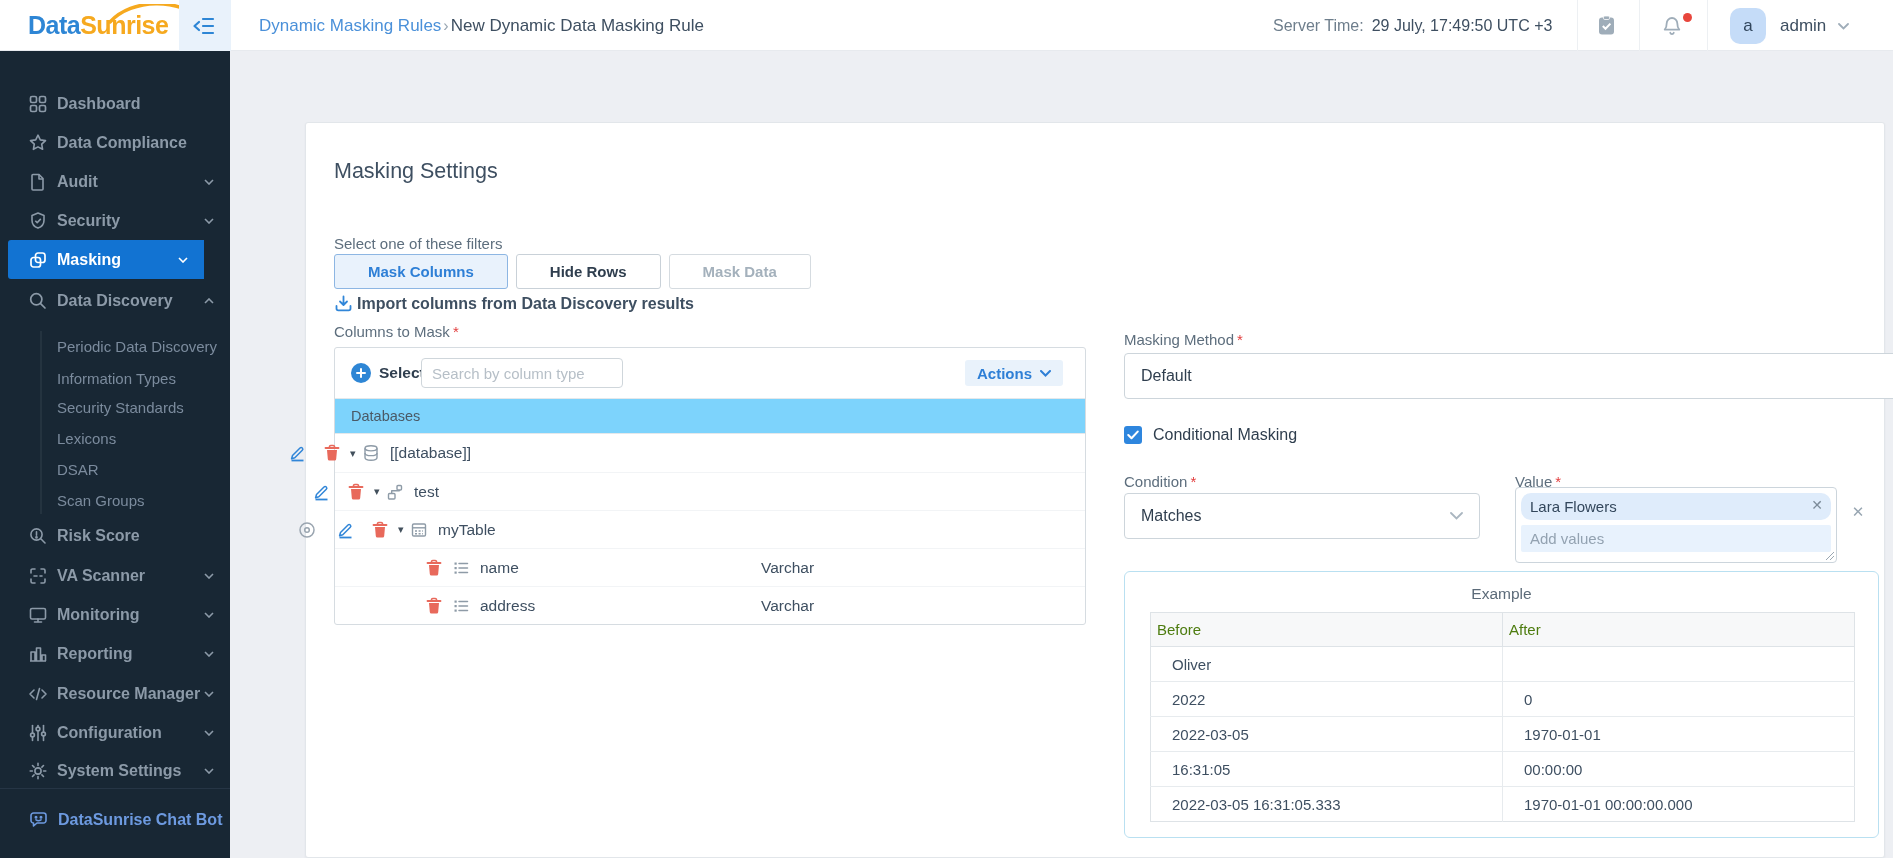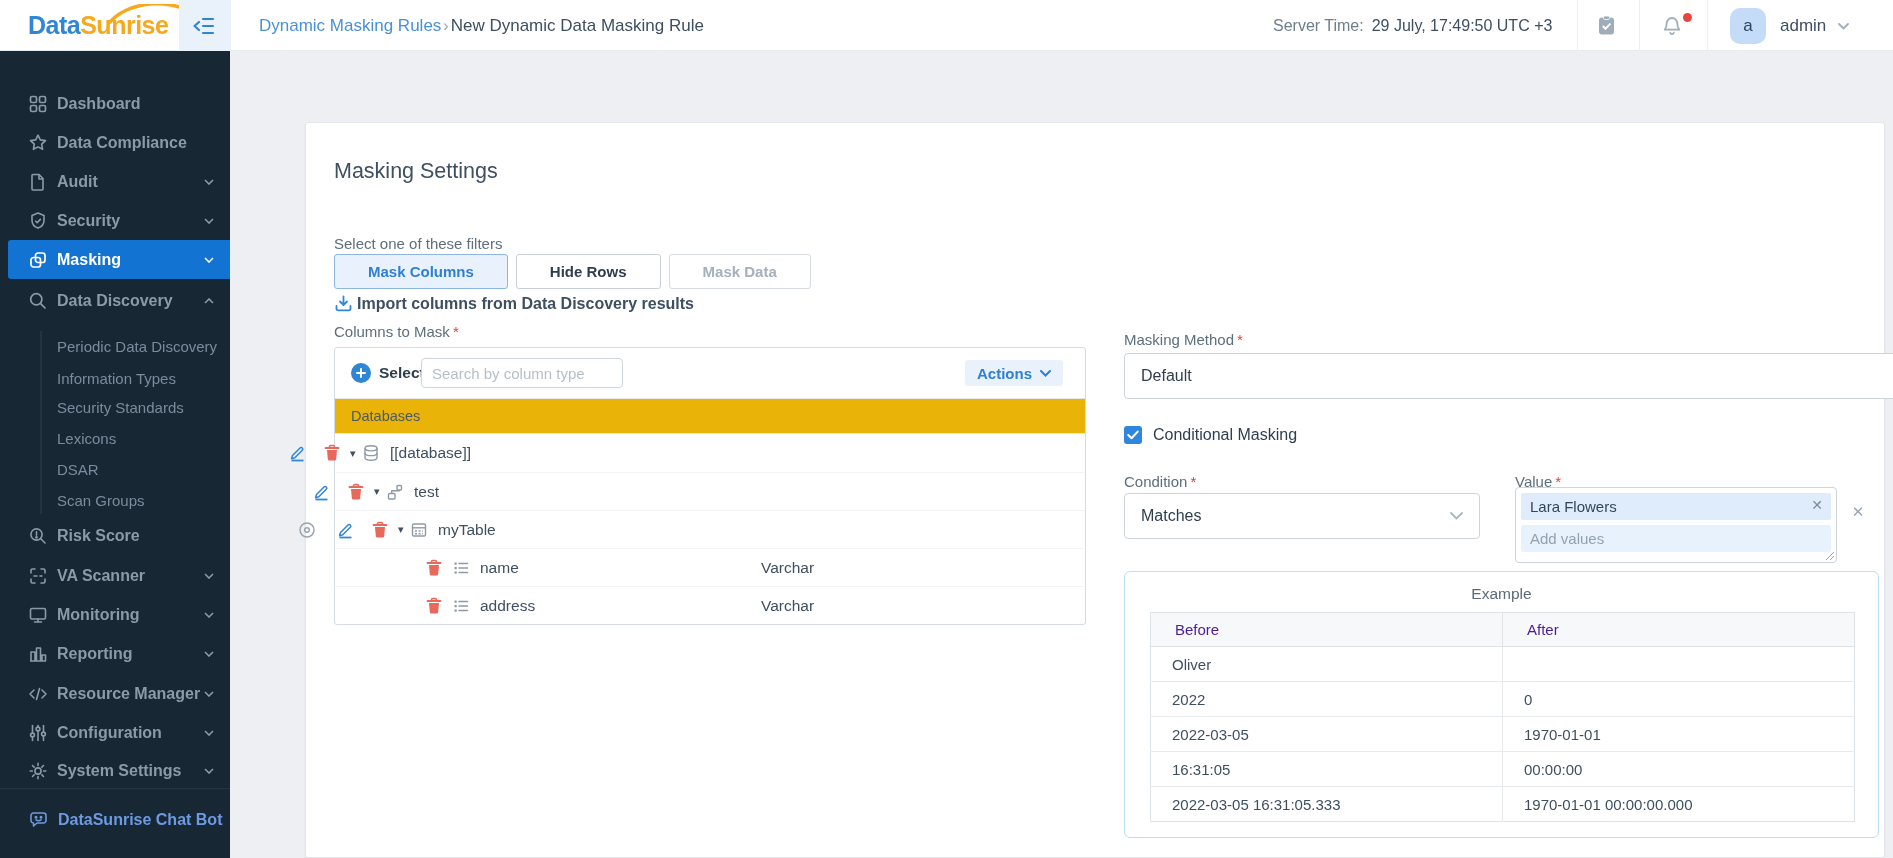--- a/index.html
+++ b/index.html
@@ -37,21 +37,21 @@
   .username { position:absolute; left:1780px; top:0; height:51px; display:flex; align-items:center; font-size:17px; color:#3e4f61; cursor:pointer; }
   .user-chevron { position:absolute; left:1838px; top:23px; }
 
   
   .sidebar { position:absolute; top:51px; left:0; width:230px; height:807px; background:#182734; z-index:20; }
   .nav-item { position:absolute; left:0; width:230px; height:39px; display:flex; align-items:center;
               color:#8c9aa8; font-size:16px; font-weight:600; cursor:pointer; }
   .nav-item .nico { margin-left:28px; width:20px; height:20px; flex:0 0 20px; }
   .nav-item .nlabel { margin-left:9px; white-space:nowrap; }
   .nav-item .nchev { position:absolute; right:16px; }
-  .nav-item.active { left:8px; width:222px; background:#1273d2; color:#fff; border-radius:3px 0 0 3px; }
+  .nav-item.active { left:8px; width:196px; background:#1273d2; color:#fff; border-radius:3px 0 0 3px; }
   .nav-item.active .nico { margin-left:20px; }
   .subnav-line { position:absolute; left:40px; top:280px; width:2px; height:183px; background:#24333f; }
   .sub-item { position:absolute; left:57px; width:165px; height:31px; display:flex; align-items:center;
               color:#7b8b9d; font-size:15px; cursor:pointer; white-space:nowrap; }
   .side-divider { position:absolute; left:0; top:737px; width:230px; height:1px; background:#263545; }
   .chatbot { position:absolute; left:0; top:749px; width:230px; height:40px; display:flex; align-items:center;
              color:#6d9ae0; font-size:16px; font-weight:700; cursor:pointer; }
   .chatbot .nico { margin-left:28px; width:21px; height:21px; }
   .chatbot .nlabel { margin-left:9px; white-space:nowrap; }
 
@@ -76,21 +76,21 @@
   .cols-head { position:relative; height:50px; display:flex; align-items:center; }
   .plus-circle { position:absolute; left:16px; width:20px; height:20px; border-radius:50%; background:#2e86d5;
                  color:#fff; display:flex; align-items:center; justify-content:center; cursor:pointer; }
   .select-label { position:absolute; left:44px; font-size:15.5px; font-weight:700; color:#2f3e4e; }
   .search-input { position:absolute; left:86px; top:10px; width:202px; height:30px; border:1px solid #cfd6db; border-radius:4px;
                   padding:0 10px; font-size:15px; color:#3e4f61; font-family:inherit; outline:none; }
   .search-input::placeholder { color:#b6bfc7; }
   .actions-btn { position:absolute; right:22px; top:12px; height:26px; padding:0 12px; background:#e9f2fb; border:none;
                  border-radius:3px; color:#2e7fd6; font-size:15px; font-weight:700; display:flex; align-items:center; gap:8px;
                  cursor:pointer; font-family:inherit; }
-  .tree-header { height:36px; background:#eab308; border-top:1px solid #e4e8eb; border-bottom:1px solid #e4e8eb;
+  .tree-header { height:36px; background:#7dd3fc; border-top:1px solid #e4e8eb; border-bottom:1px solid #e4e8eb;
                  display:flex; align-items:center; padding-left:16px; font-size:14.5px; color:#4a5966; }
   .tree-row { position:relative; height:38px; display:flex; align-items:center; }
   .tree-row + .tree-row { border-top:1px solid #f2f4f6; }
   .caret { font-size:11px; color:#42505c; width:12px; cursor:pointer; }
   .t-ico { margin-right:10px; }
   .t-name { font-size:15.5px; color:#3e4f61; }
   .t-type { position:absolute; left:426px; font-size:15.5px; color:#3e4f61; }
   .row-act { position:absolute; top:0; height:38px; }
   .act-eye   { position:absolute; right:82px; top:10px; cursor:pointer; }
   .act-edit  { position:absolute; right:44px; top:10px; cursor:pointer; }
@@ -103,37 +103,37 @@
   .sb-chev { position:absolute; right:16px; }
   .mm-select { left:818px; top:230px; width:824px; }
   .cond-select { left:818px; top:370px; width:356px; }
   .chk-row { position:absolute; left:818px; top:303px; display:flex; align-items:center; gap:11px; cursor:pointer; }
   .checkbox { width:18px; height:18px; border-radius:3px; background:#2e86de; display:flex; align-items:center; justify-content:center; }
   .chk-label { font-size:16px; color:#2f3e4e; }
   .cond-label { position:absolute; left:818px; top:350px; font-size:15px; color:#5d6e7d; }
   .val-label { position:absolute; left:1209px; top:350px; font-size:15px; color:#5d6e7d; }
   .value-box { position:absolute; left:1209px; top:364px; width:322px; height:76px; border:1px solid #ccd5dc;
                border-radius:4px; background:#fff; padding:5px; }
-  .value-tag { position:relative; height:27px; background:#dfecfb; border-radius:2px; display:flex; align-items:center;
+  .value-tag { position:relative; height:27px; background:#dfecfb; border-radius:10px; display:flex; align-items:center;
                padding:0 26px 0 9px; font-size:15px; color:#33475c; }
   .tag-x { position:absolute; right:8px; top:4px; color:#7c8b99; font-size:14px; cursor:pointer; }
   .value-input { margin-top:5px; width:100%; height:27px; border:none; background:#e8f2fd; border-radius:2px;
                  padding:0 9px; font-size:15px; color:#3e4f61; font-family:inherit; outline:none; }
   .value-input::placeholder { color:#93a2b1; }
   .resize-h { position:absolute; right:1px; bottom:1px; cursor:nwse-resize; }
   .clear-x { position:absolute; left:1541px; top:378px; width:22px; height:22px; color:#97a5b1; font-size:15px;
              display:flex; align-items:center; justify-content:center; cursor:pointer; }
 
   
   .example-panel { position:absolute; left:818px; top:448px; width:755px; height:267px;
                    border:1px solid #b9e0f1; border-radius:6px; background:#fff; }
   .ex-title { text-align:center; margin-top:13px; font-size:15.5px; color:#5c6b79; }
   .ex-table { position:absolute; left:25px; right:25px; top:40px; border:1px solid #dee3e7; border-collapse:collapse; width:705px; }
-  .ex-table th { background:#f7f8f9; font-weight:400; color:#4c1d95; font-size:15px; text-align:left;
-                 height:34px; padding-left:24px; border:1px solid #dee3e7; }
+  .ex-table th { background:#f7f8f9; font-weight:400; color:#4d7c0f; font-size:15px; text-align:left;
+                 height:34px; padding-left:6px; border:1px solid #dee3e7; }
   .ex-table td { height:35px; padding-left:21px; font-size:15px; color:#3e4f61; border-left:1px solid #e7ebee;
                  border-top:1px solid #e7ebee; }
   .ex-table td:first-child { border-left:none; }
   .ex-table col { width:50%; }
 </style>
 </head>
 <body>
 
 <div class="topbar">
   <div class="logo">

